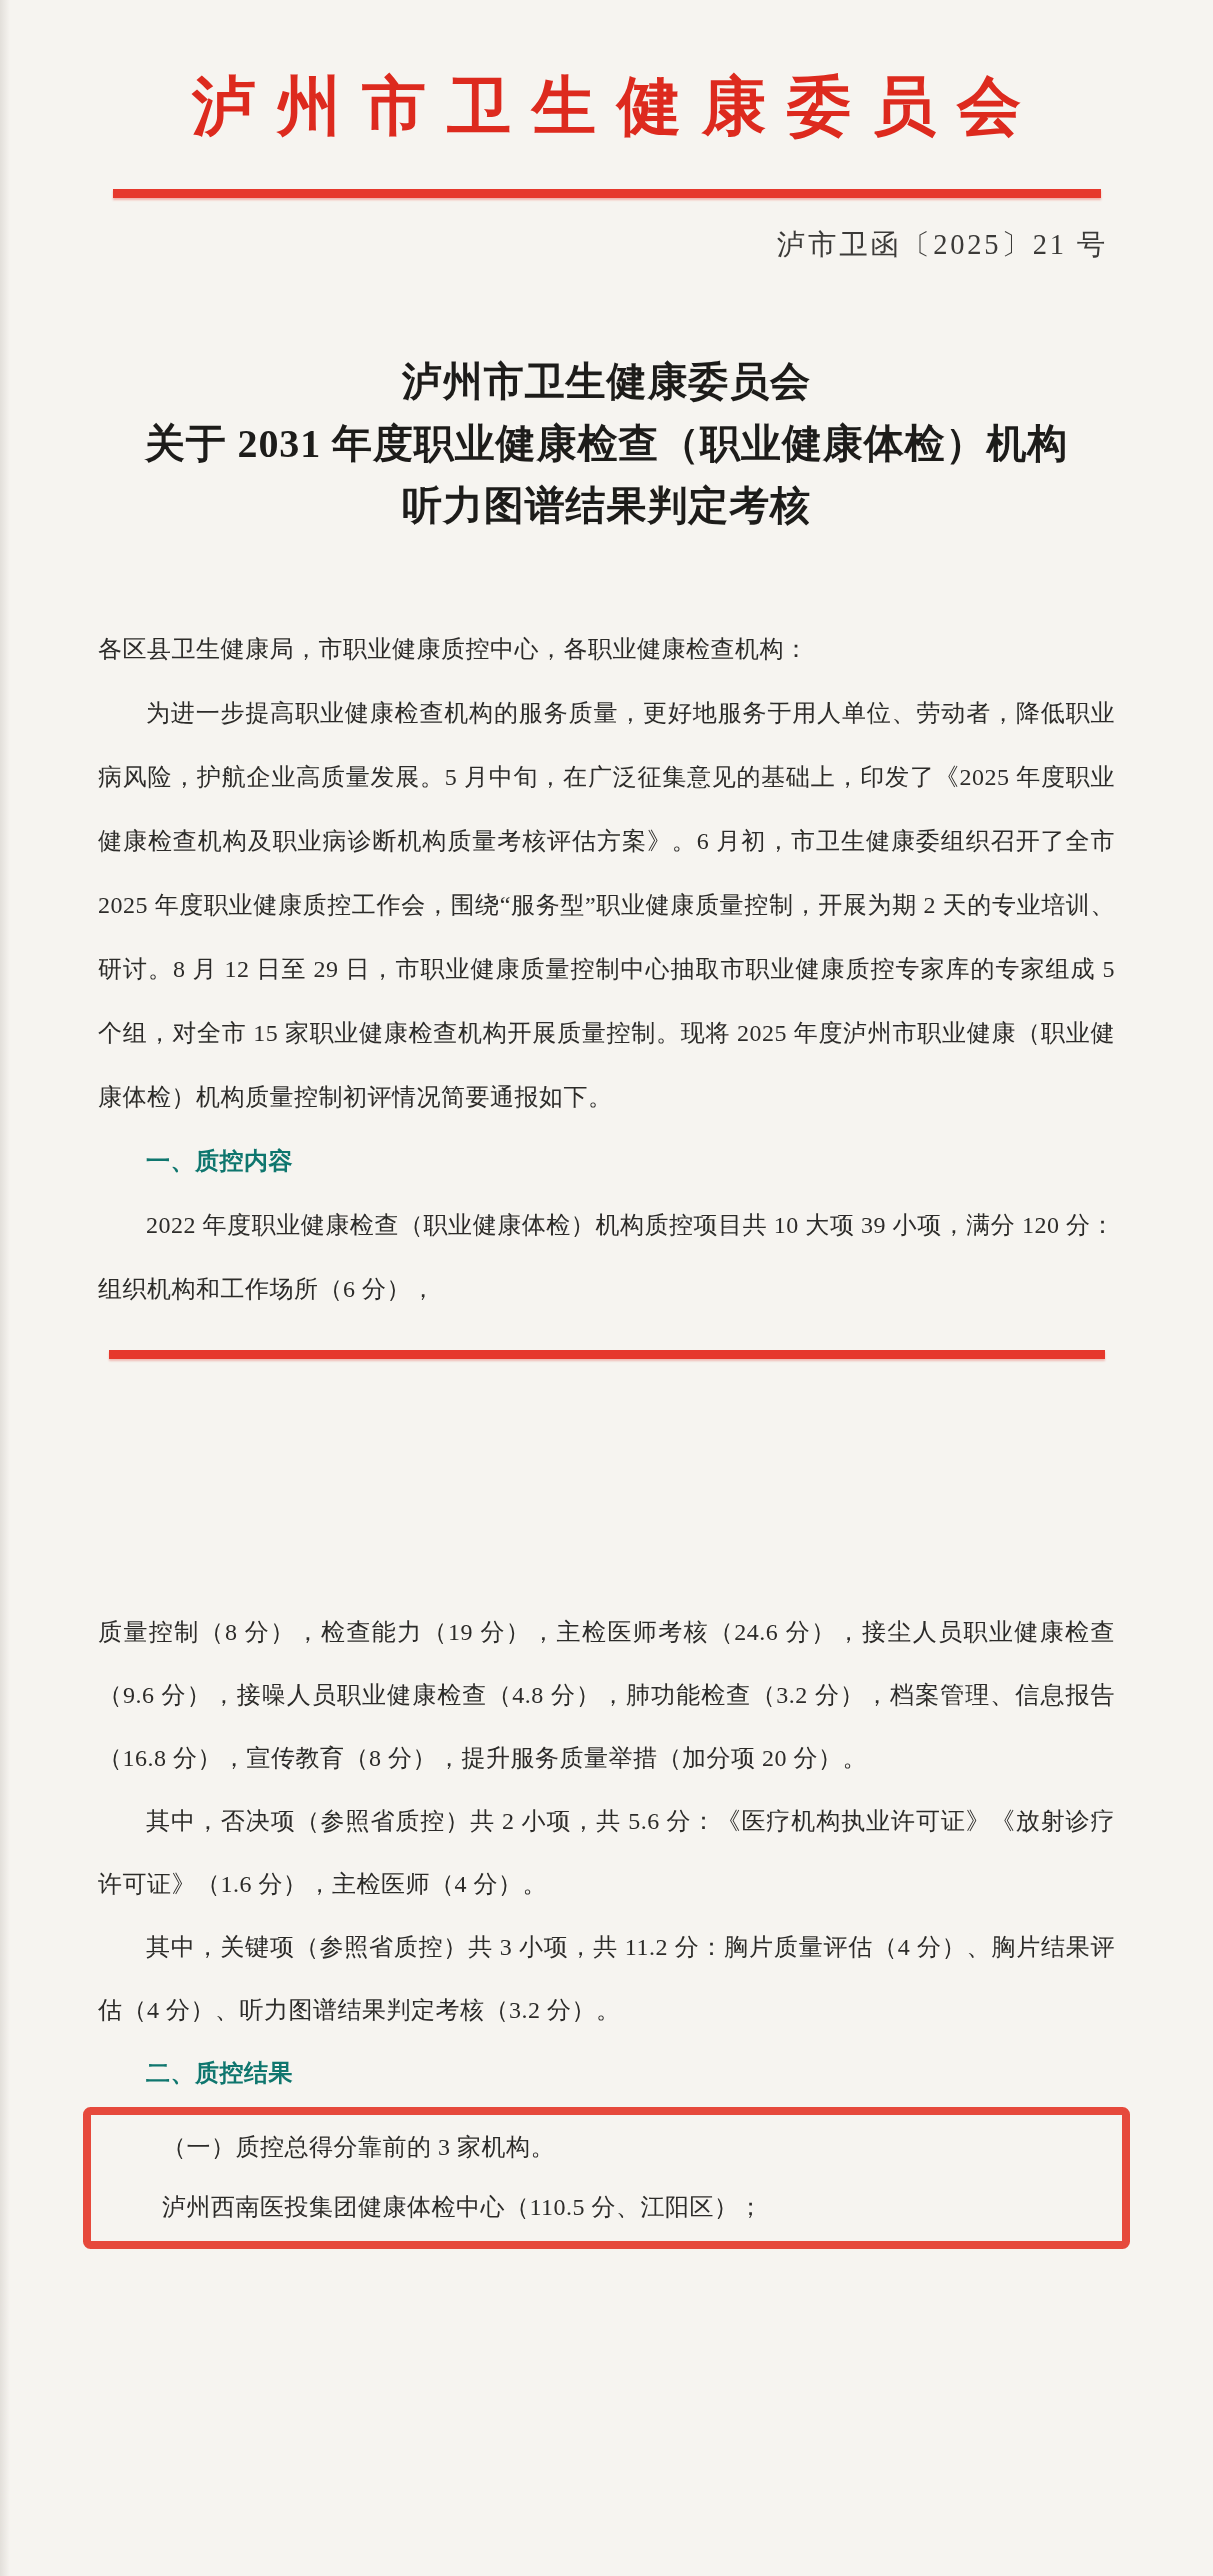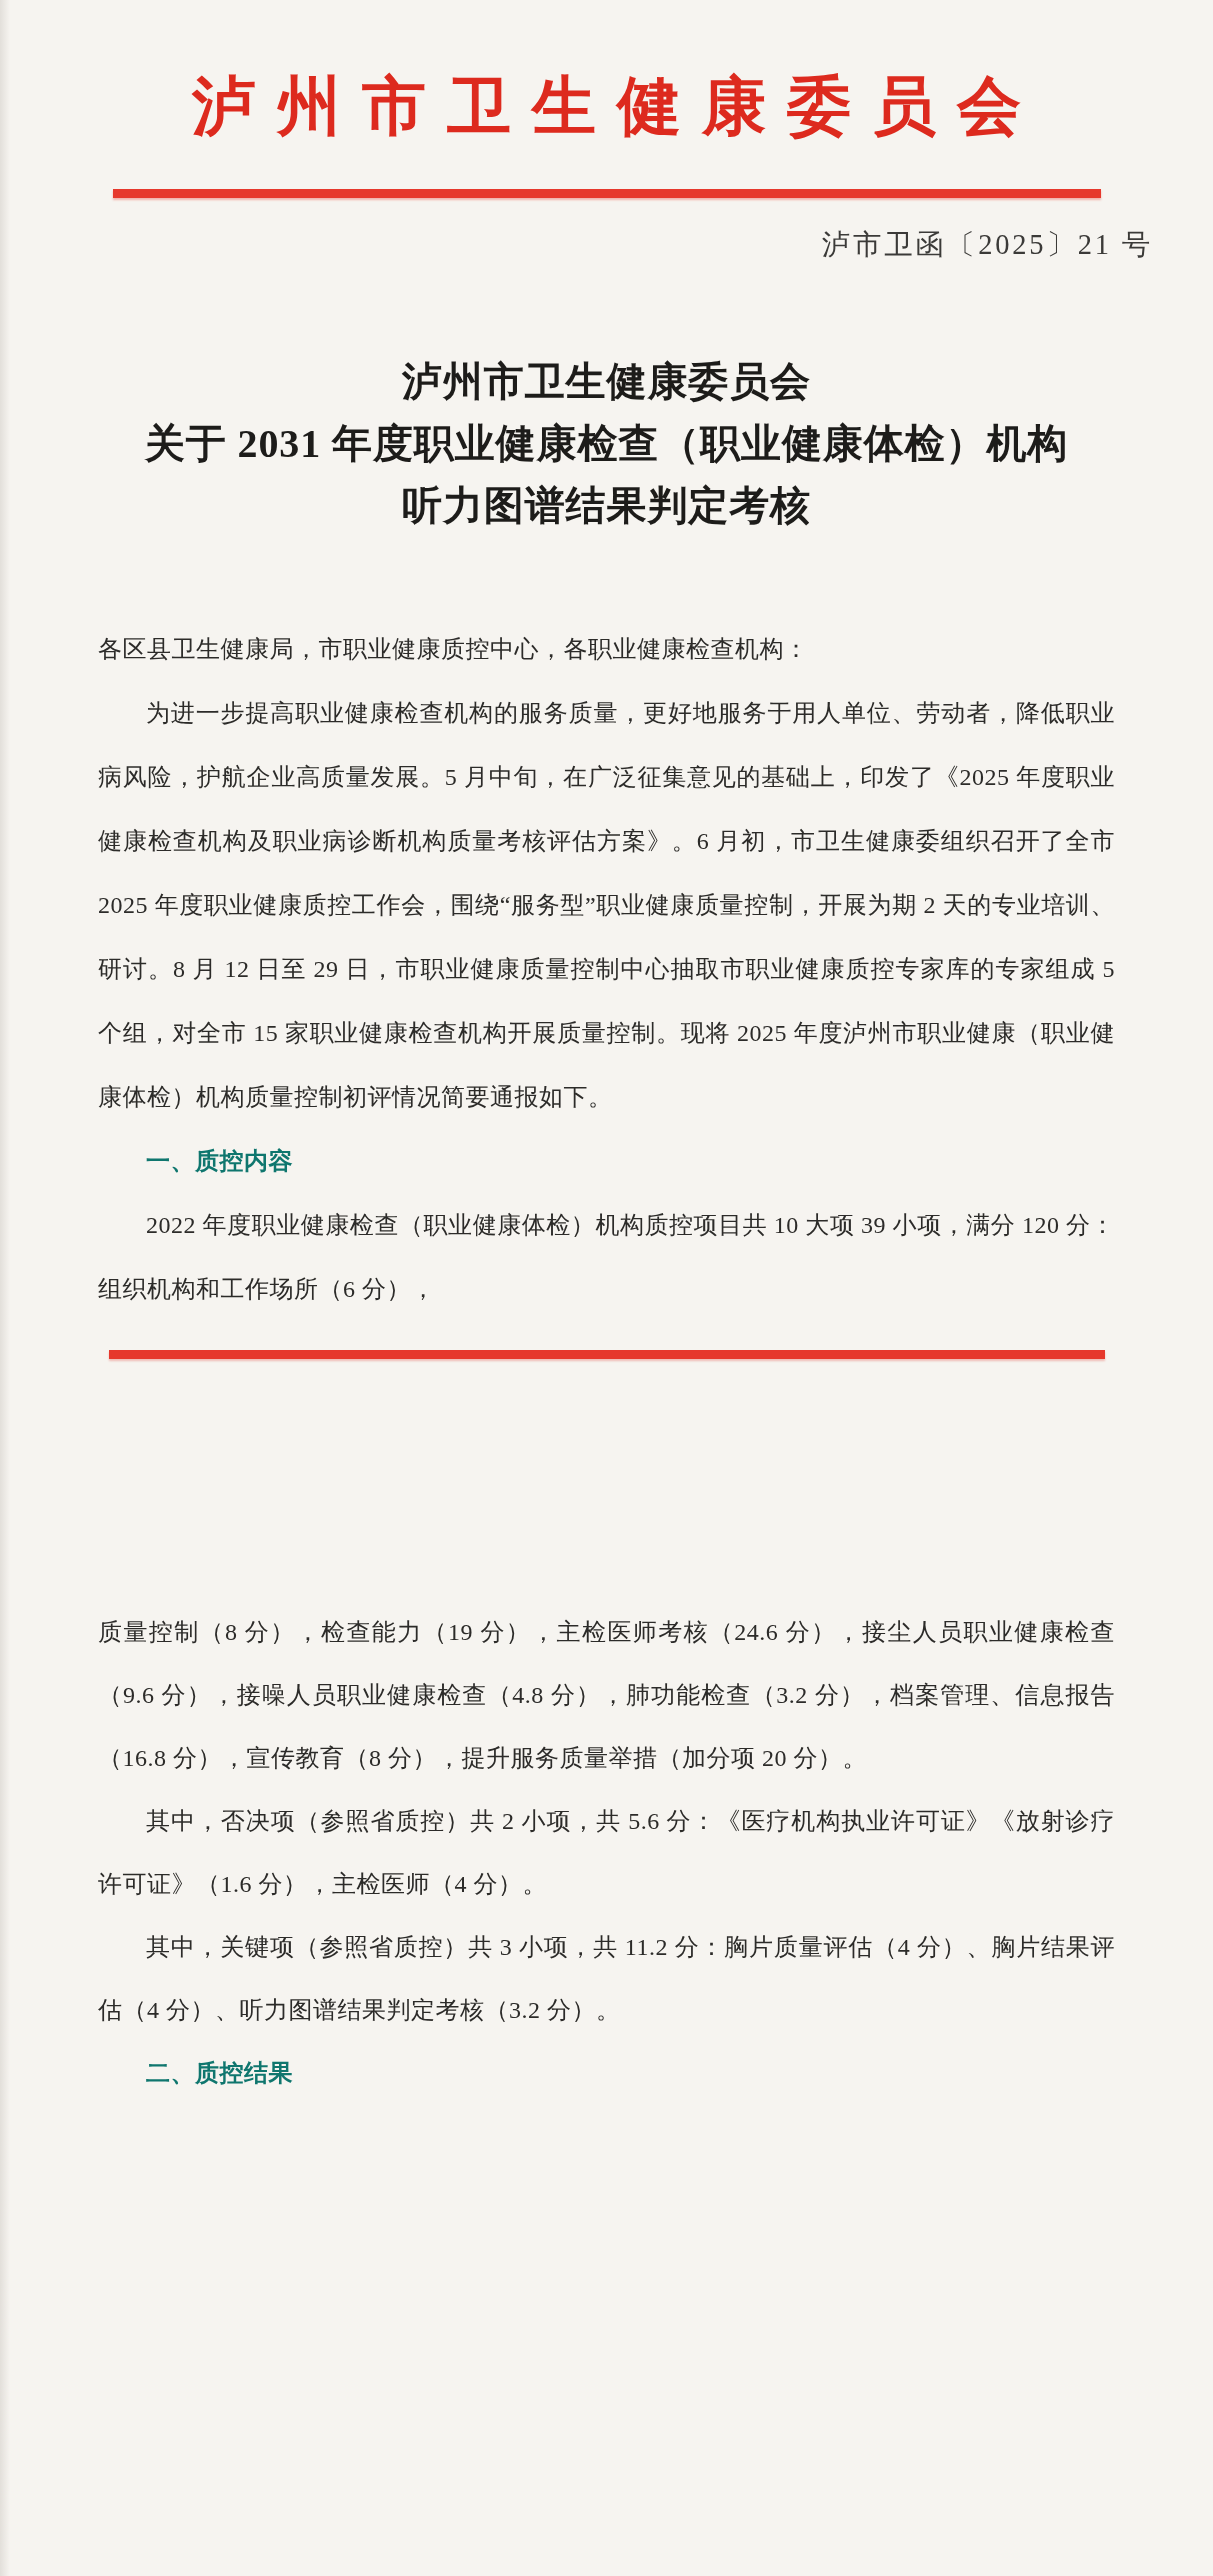--- a/index.html
+++ b/index.html
@@ -39,21 +39,21 @@
   .red-rule {
     width: 988px;
     height: 8.5px;
     background: var(--rule_red);
     margin: 32px auto 0;
     box-shadow: 0 1.9px 1.9px rgba(230,56,44,0.35);
   }
   .doc-number {
     margin-top: 28.5px;
     text-align: right;
-    padding-right: 60px;
+    padding-right: 105px;
     font-size: 28.5px;
     color: #3b3a38;
     letter-spacing: 2.8px;
   }
   
   .doc-title {
     margin-top: 87px;
     text-align: center;
     font-weight: bold;
     color: #1d1c1a;
@@ -122,16 +122,20 @@
   </div>
 
   <div class="page-sep"></div>
 
   <div class="doc-body page2">
     <p class="no-indent">质量控制（8 分），检查能力（19 分），主检医师考核（24.6 分），接尘人员职业健康检查（9.6 分），接噪人员职业健康检查（4.8 分），肺功能检查（3.2 分），档案管理、信息报告（16.8 分），宣传教育（8 分），提升服务质量举措（加分项 20 分）。</p>
     <p>其中，否决项（参照省质控）共 2 小项，共 5.6 分：《医疗机构执业许可证》《放射诊疗许可证》（1.6 分），主检医师（4 分）。</p>
     <p>其中，关键项（参照省质控）共 3 小项，共 11.2 分：胸片质量评估（4 分）、胸片结果评估（4 分）、听力图谱结果判定考核（3.2 分）。</p>
     <p class="heading">二、质控结果</p>
 
+    <div class="highlight-box">
+      <p>（一）质控总得分靠前的 3 家机构。</p>
+      <p>泸州西南医投集团健康体检中心（110.5 分、江阳区）；</p>
+    </div>
   </div>
 
 </div>
 
 
 </body></html>

